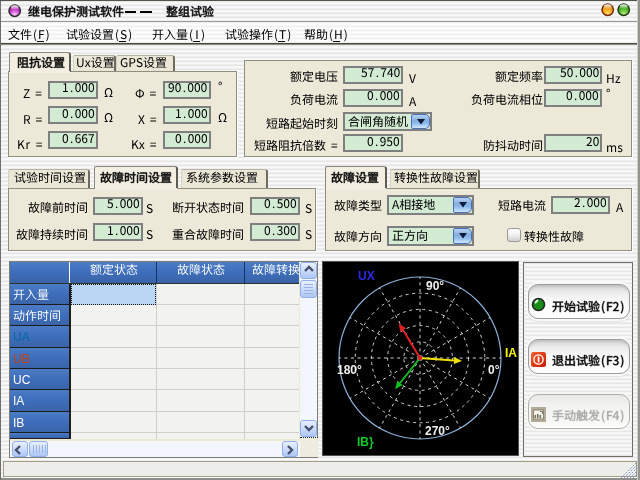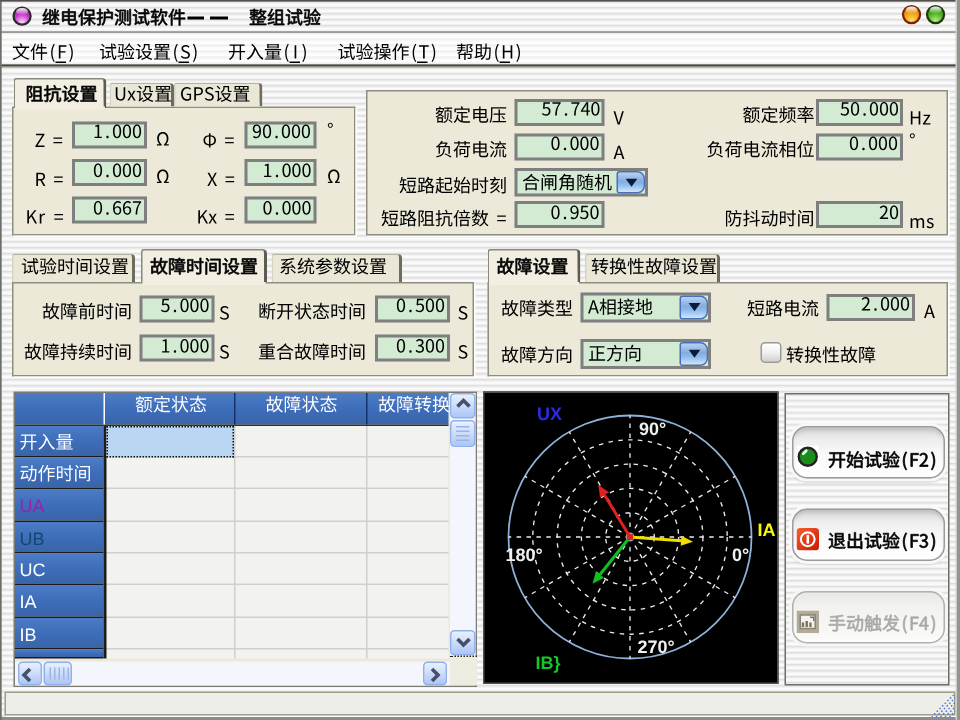--- a/index.html
+++ b/index.html
@@ -734,22 +734,22 @@
     <use href="#u5F00" x="0.0" y="12"></use>
     <use href="#u5165" x="12.0" y="12"></use>
     <use href="#u91CF" x="24.0" y="12"></use>
   </svg>
 <svg class="t" style="left:13.0px;top:308px;color:#fff" width="49" height="15">
     <use href="#u52A8" x="0.0" y="12"></use>
     <use href="#u4F5C" x="12.0" y="12"></use>
     <use href="#u65F6" x="24.0" y="12"></use>
     <use href="#u95F4" x="36.0" y="12"></use>
   </svg>
-<div class="abs" style="left:13px;top:330px;color:#a21caf;font:12px 'Liberation Sans'">UA</div>
-<div class="abs" style="left:13px;top:352px;color:#0c4a6e;font:12px 'Liberation Sans'">UB</div>
+<div class="abs" style="left:13px;top:330px;color:#0369a1;font:12px 'Liberation Sans'">UA</div>
+<div class="abs" style="left:13px;top:352px;color:#c2410c;font:12px 'Liberation Sans'">UB</div>
 <div class="abs" style="left:13px;top:373px;color:#fff;font:12px 'Liberation Sans'">UC</div>
 <div class="abs" style="left:13px;top:394px;color:#fff;font:12px 'Liberation Sans'">IA</div>
 <div class="abs" style="left:13px;top:416px;color:#fff;font:12px 'Liberation Sans'">IB</div>
 <div style="left:300px;top:262px;width:17px;height:175px;background:#f3f6fd"></div>
 <div class="sbtn" style="left:300px;top:262px;width:17px;height:17px;"></div>
 <svg class="abs" style="left:302.5px;top:265px" width="12" height="12">
     <path d="M2 6 L6 2 L10 6" fill="none" stroke="#44506c" stroke-width="2.4"></path>
   </svg>
 <div class="sbtn" style="left:300px;top:420px;width:17px;height:17px;"></div>
 <svg class="abs" style="left:302.5px;top:424px" width="12" height="12">

